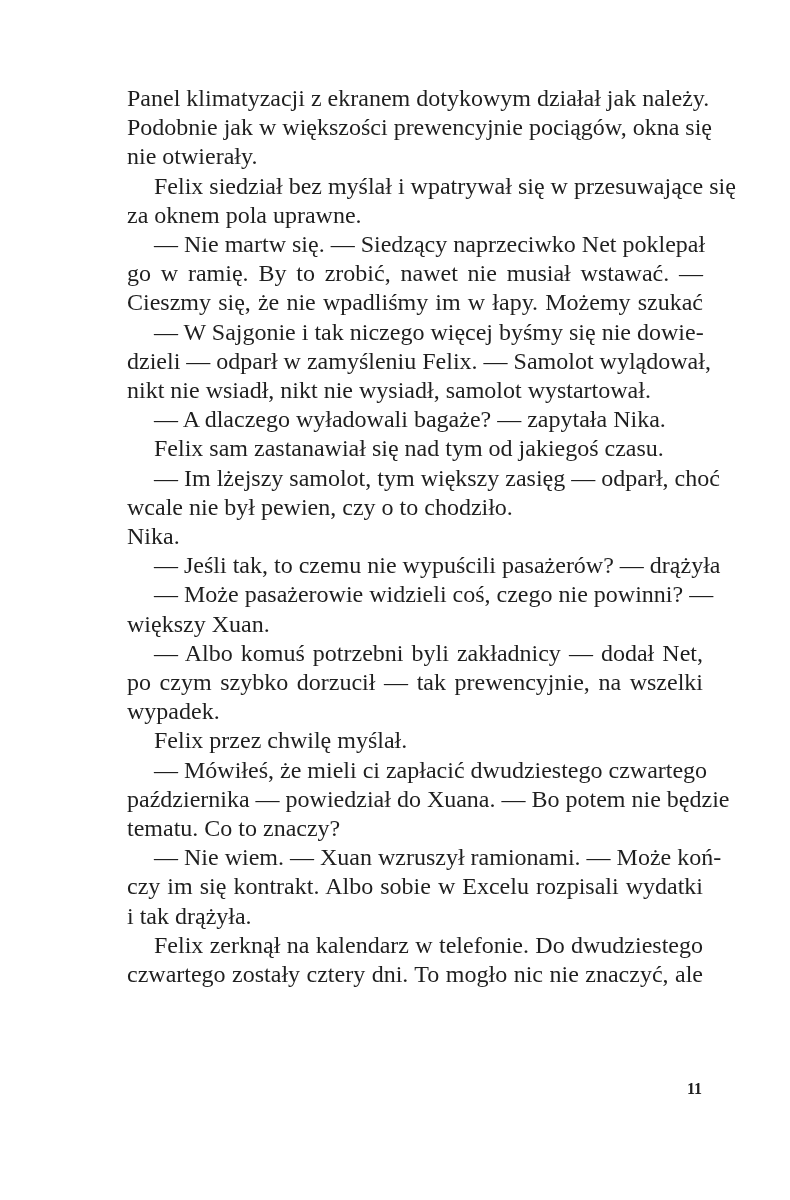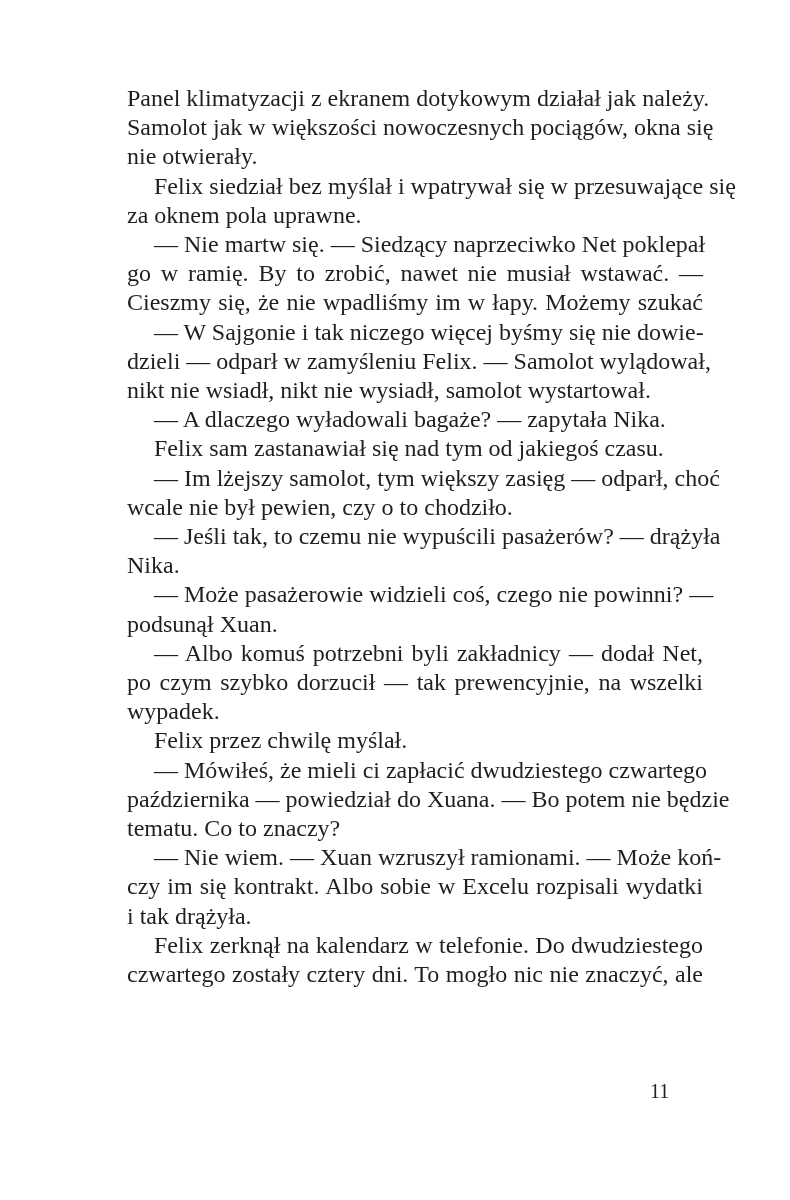--- a/index.html
+++ b/index.html
@@ -7,31 +7,31 @@
   .page {
     position: absolute; left: 100px; top: 84px; width: 603px;
     font-family: "Liberation Serif", "DejaVu Serif", serif;
     font-size: 24px; line-height: 29.2px; color: #1f1f1f;
   }
   .para { margin: 0; text-align: justify; text-indent: 27px; hyphens: manual; }
   .line { display: block; text-align: justify; text-align-last: justify; white-space: nowrap; }
   .line.last { text-align-last: left; }
   .line.indent { padding-left: 27px; }
   .pagenum {
-    position: absolute; left: 650px; top: 1080px; width: 52px; text-align: left;
-    font-family: "Liberation Serif", "DejaVu Serif", serif; font-size: 20px; color: #1f1f1f;
+    position: absolute; left: 650px; top: 1080px; width: 52px; text-align: right;
+    font-family: "Liberation Serif", "DejaVu Serif", serif; font-size: 16px; color: #1f1f1f; font-weight: bold;
   }
 </style>
 </head>
 <body>
 
 <div class="page" id="page-body">
     <div class="para">
       <span class="line">Panel klimatyzacji z ekranem dotykowym działał jak należy.</span>
-      <span class="line">Samolot jak w większości nowoczesnych pociągów, okna się</span>
+      <span class="line">Podobnie jak w większości prewencyjnie pociągów, okna się</span>
       <span class="line last">nie otwierały.</span>
     </div>
     <div class="para">
       <span class="line indent">Felix siedział bez myślał i wpatrywał się w przesuwające się</span>
       <span class="line last">za oknem pola uprawne.</span>
     </div>
     <div class="para">
       <span class="line indent">— Nie martw się. — Siedzący naprzeciwko Net poklepał</span>
       <span class="line">go w ramię. By to zrobić, nawet nie musiał wstawać. —</span>
       <span class="line">Cieszmy się, że nie wpadliśmy im w łapy. Możemy szukać</span>
@@ -45,26 +45,26 @@
       <span class="line indent last">— A dlaczego wyładowali bagaże? — zapytała Nika.</span>
     </div>
     <div class="para">
       <span class="line indent last">Felix sam zastanawiał się nad tym od jakiegoś czasu.</span>
     </div>
     <div class="para">
       <span class="line indent">— Im lżejszy samolot, tym większy zasięg — odparł, choć</span>
       <span class="line last">wcale nie był pewien, czy o to chodziło.</span>
     </div>
     <div class="para">
+      <span class="line last">Nika.</span>
       <span class="line indent">— Jeśli tak, to czemu nie wypuścili pasażerów? — drążyła</span>
-      <span class="line last">Nika.</span>
     </div>
     <div class="para">
       <span class="line indent">— Może pasażerowie widzieli coś, czego nie powinni? —</span>
-      <span class="line last">podsunął Xuan.</span>
+      <span class="line last">większy Xuan.</span>
     </div>
     <div class="para">
       <span class="line indent">— Albo komuś potrzebni byli zakładnicy — dodał Net,</span>
       <span class="line">po czym szybko dorzucił — tak prewencyjnie, na wszelki</span>
       <span class="line last">wypadek.</span>
     </div>
     <div class="para">
       <span class="line indent last">Felix przez chwilę myślał.</span>
     </div>
     <div class="para">

